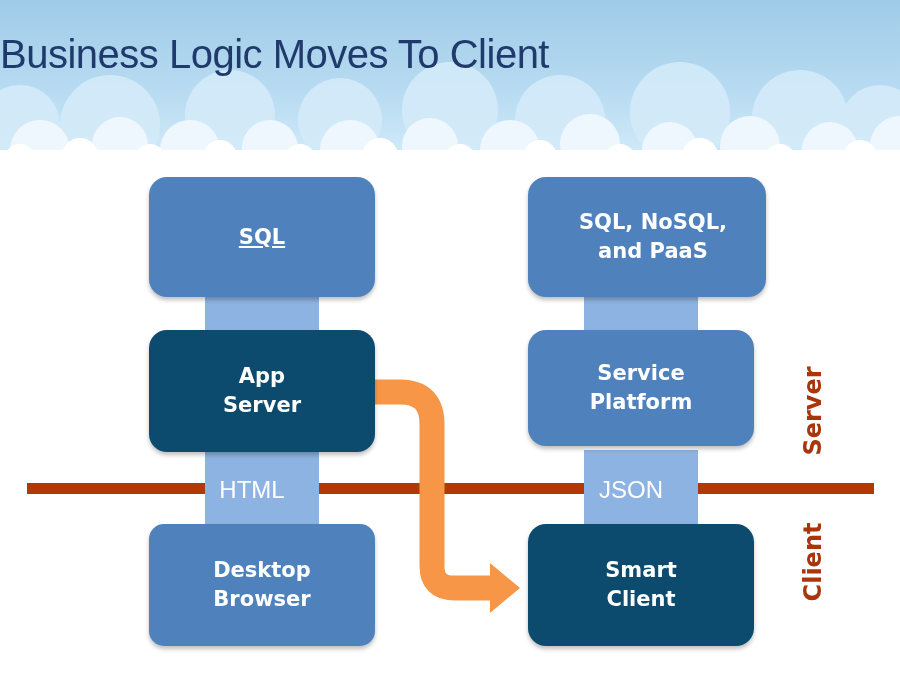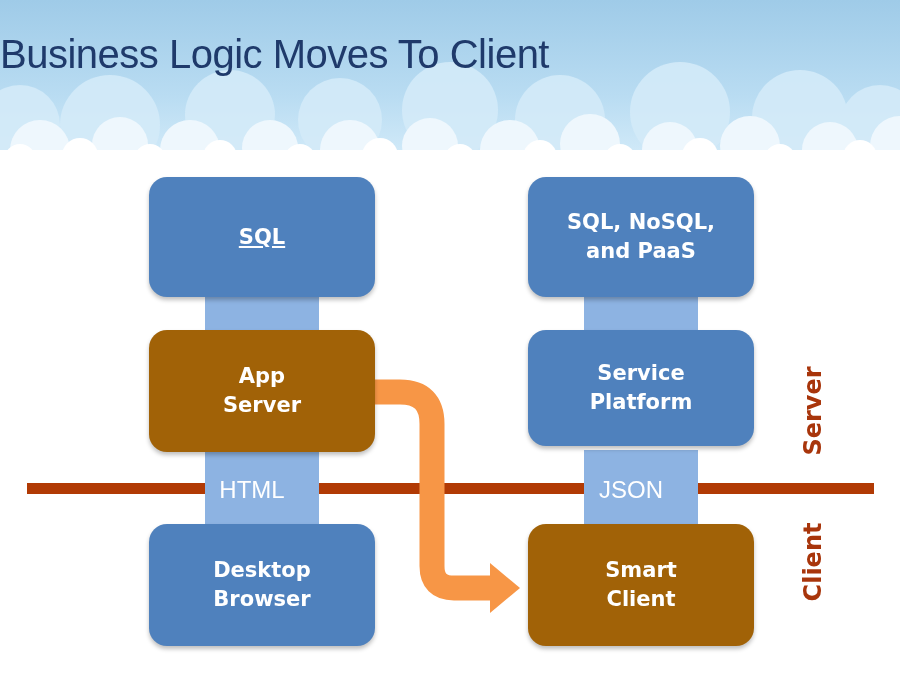--- a/index.html
+++ b/index.html
@@ -2,21 +2,21 @@
 <html><head>
 <meta charset="utf-8">
 <style>
   html,body{margin:0;padding:0;}
   body{width:900px;height:675px;position:relative;overflow:hidden;background:#fff;font-family:"DejaVu Sans",sans-serif;}
   .sky{position:absolute;left:0;top:0;width:900px;height:160px;background:linear-gradient(#9fcbe8,#b9dcf2 60%,#d3ebf9);}
   .clouds{position:absolute;left:0;top:0;width:900px;height:170px;}
   .title{position:absolute;left:0;top:32px;width:900px;text-align:left;font-family:"Liberation Sans",sans-serif;font-size:40px;color:#1f3a6b;letter-spacing:-0.5px;}
   .box{position:absolute;width:226px;border-radius:18px;color:#fff;display:flex;align-items:center;justify-content:center;text-align:center;font-weight:bold;font-size:21px;line-height:29px;box-shadow:0 3px 4px rgba(0,0,0,0.25);font-family:"DejaVu Sans",sans-serif;}
   .blue{background:#4f81bd;}
-  .orange{background:#a16207;}
+  .orange{background:#0c4a6e;}
   .conn{position:absolute;width:114px;background:#8db3e2;}
   .conn-label{position:absolute;width:94px;text-align:center;color:#fff;font-family:"Liberation Sans",sans-serif;font-size:24px;}
   .divider{position:absolute;left:27px;top:483px;width:847px;height:11px;background:#b13a04;}
   .side{position:absolute;font-weight:bold;font-size:24px;color:#a8350b;transform:rotate(-90deg);transform-origin:center;white-space:nowrap;font-family:"DejaVu Sans",sans-serif;}
   svg.arrow{position:absolute;left:0;top:0;}
 </style>
 </head>
 <body>
 
 <div class="sky"></div>
@@ -82,28 +82,28 @@
 
 <div class="box blue" style="left:149px;top:177px;height:120px;text-decoration:underline;">
   <span>SQL</span>
 </div>
 <div class="box orange" style="left:149px;top:330px;height:122px;">
   <div>
     <div>App</div>
     <div>Server</div>
   </div>
 </div>
-<div class="box blue" style="left:149px;top:524px;height:122px;">
+<div class="box blue" style="left:149px;top:524px;height:122px;border-radius:15px;">
   <div>
     <div>Desktop</div>
     <div>Browser</div>
   </div>
 </div>
 
-<div class="box blue" style="left:528px;top:177px;height:120px;">
+<div class="box blue" style="left:528px;top:177px;height:120px;padding-left:12px;">
   <div>
     <div>SQL, NoSQL,</div>
     <div>and PaaS</div>
   </div>
 </div>
 <div class="box blue" style="left:528px;top:330px;height:116px;">
   <div>
     <div>Service</div>
     <div>Platform</div>
   </div>

